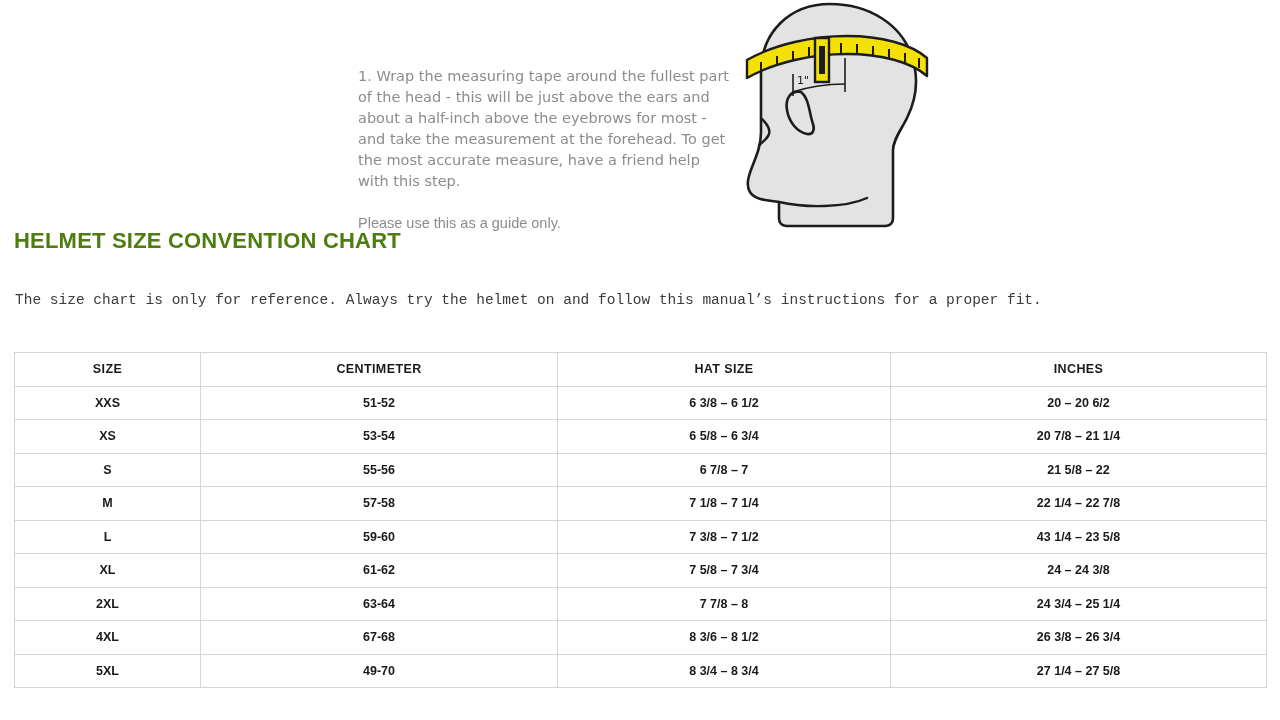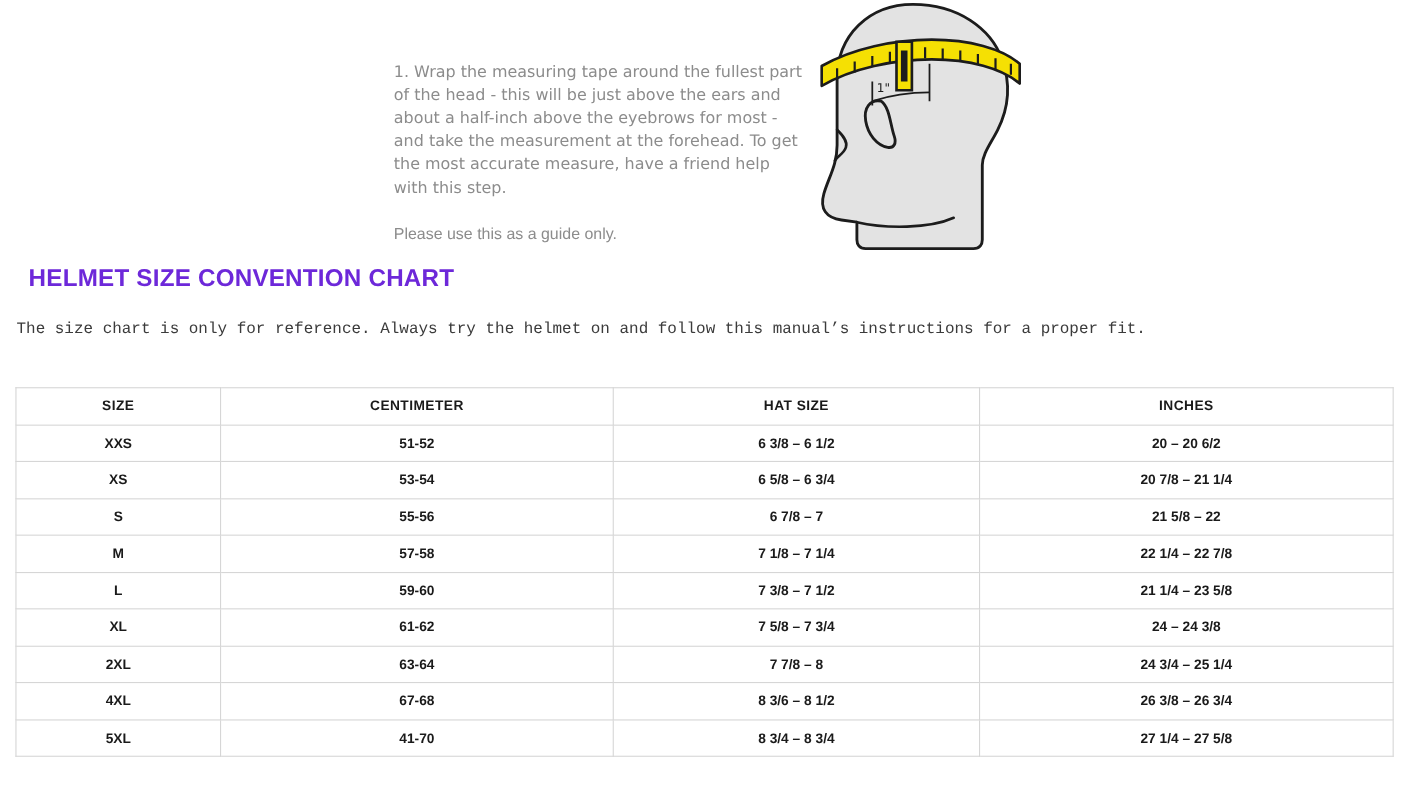--- a/index.html
+++ b/index.html
@@ -18,21 +18,21 @@
 
   
   .top-section {
     position: relative;
     height: 228px;
     width: 1280px;
   }
   .instruction-block {
     position: absolute;
     left: 358px;
-    top: 56px;
+    top: 66px;
     width: 372px;
   }
   .instruction-text {
     font-family: "DejaVu Sans", sans-serif;
     font-size: 14.5px;
     line-height: 21px;
     color: #8c8c8c;
     margin: 0;
   }
   .instruction-note {
@@ -50,25 +50,25 @@
     top: 0px;
     width: 210px;
     height: 228px;
   }
 
   
   .page-title {
     position: absolute;
     left: 14px;
     top: 228px;
-    margin: 12px;
+    margin: 0;
     font-size: 22px;
     font-weight: bold;
     letter-spacing: 0.2px;
-    color: #6d28d9;
+    color: #4d7c0f;
     font-family: "Liberation Sans", sans-serif;
   }
   .intro-text {
     position: absolute;
     left: 15px;
     top: 292px;
     margin: 0;
     font-size: 14.5px;
     color: #3b3b3b;
     font-family: Liberation Mono, monospace;
@@ -196,21 +196,21 @@
     <tr>
       <td>M</td>
       <td>57-58</td>
       <td>7 1/8 – 7 1/4</td>
       <td>22 1/4 – 22 7/8</td>
     </tr>
     <tr>
       <td>L</td>
       <td>59-60</td>
       <td>7 3/8 – 7 1/2</td>
-      <td>21 1/4 – 23 5/8</td>
+      <td>43 1/4 – 23 5/8</td>
     </tr>
     <tr>
       <td>XL</td>
       <td>61-62</td>
       <td>7 5/8 – 7 3/4</td>
       <td>24 – 24 3/8</td>
     </tr>
     <tr>
       <td>2XL</td>
       <td>63-64</td>
@@ -218,18 +218,18 @@
       <td>24 3/4 – 25 1/4</td>
     </tr>
     <tr>
       <td>4XL</td>
       <td>67-68</td>
       <td>8 3/6 – 8 1/2</td>
       <td>26 3/8 – 26 3/4</td>
     </tr>
     <tr>
       <td>5XL</td>
-      <td>41-70</td>
+      <td>49-70</td>
       <td>8 3/4 – 8 3/4</td>
       <td>27 1/4 – 27 5/8</td>
     </tr>
   </tbody>
 </table>
 
 </body></html>

